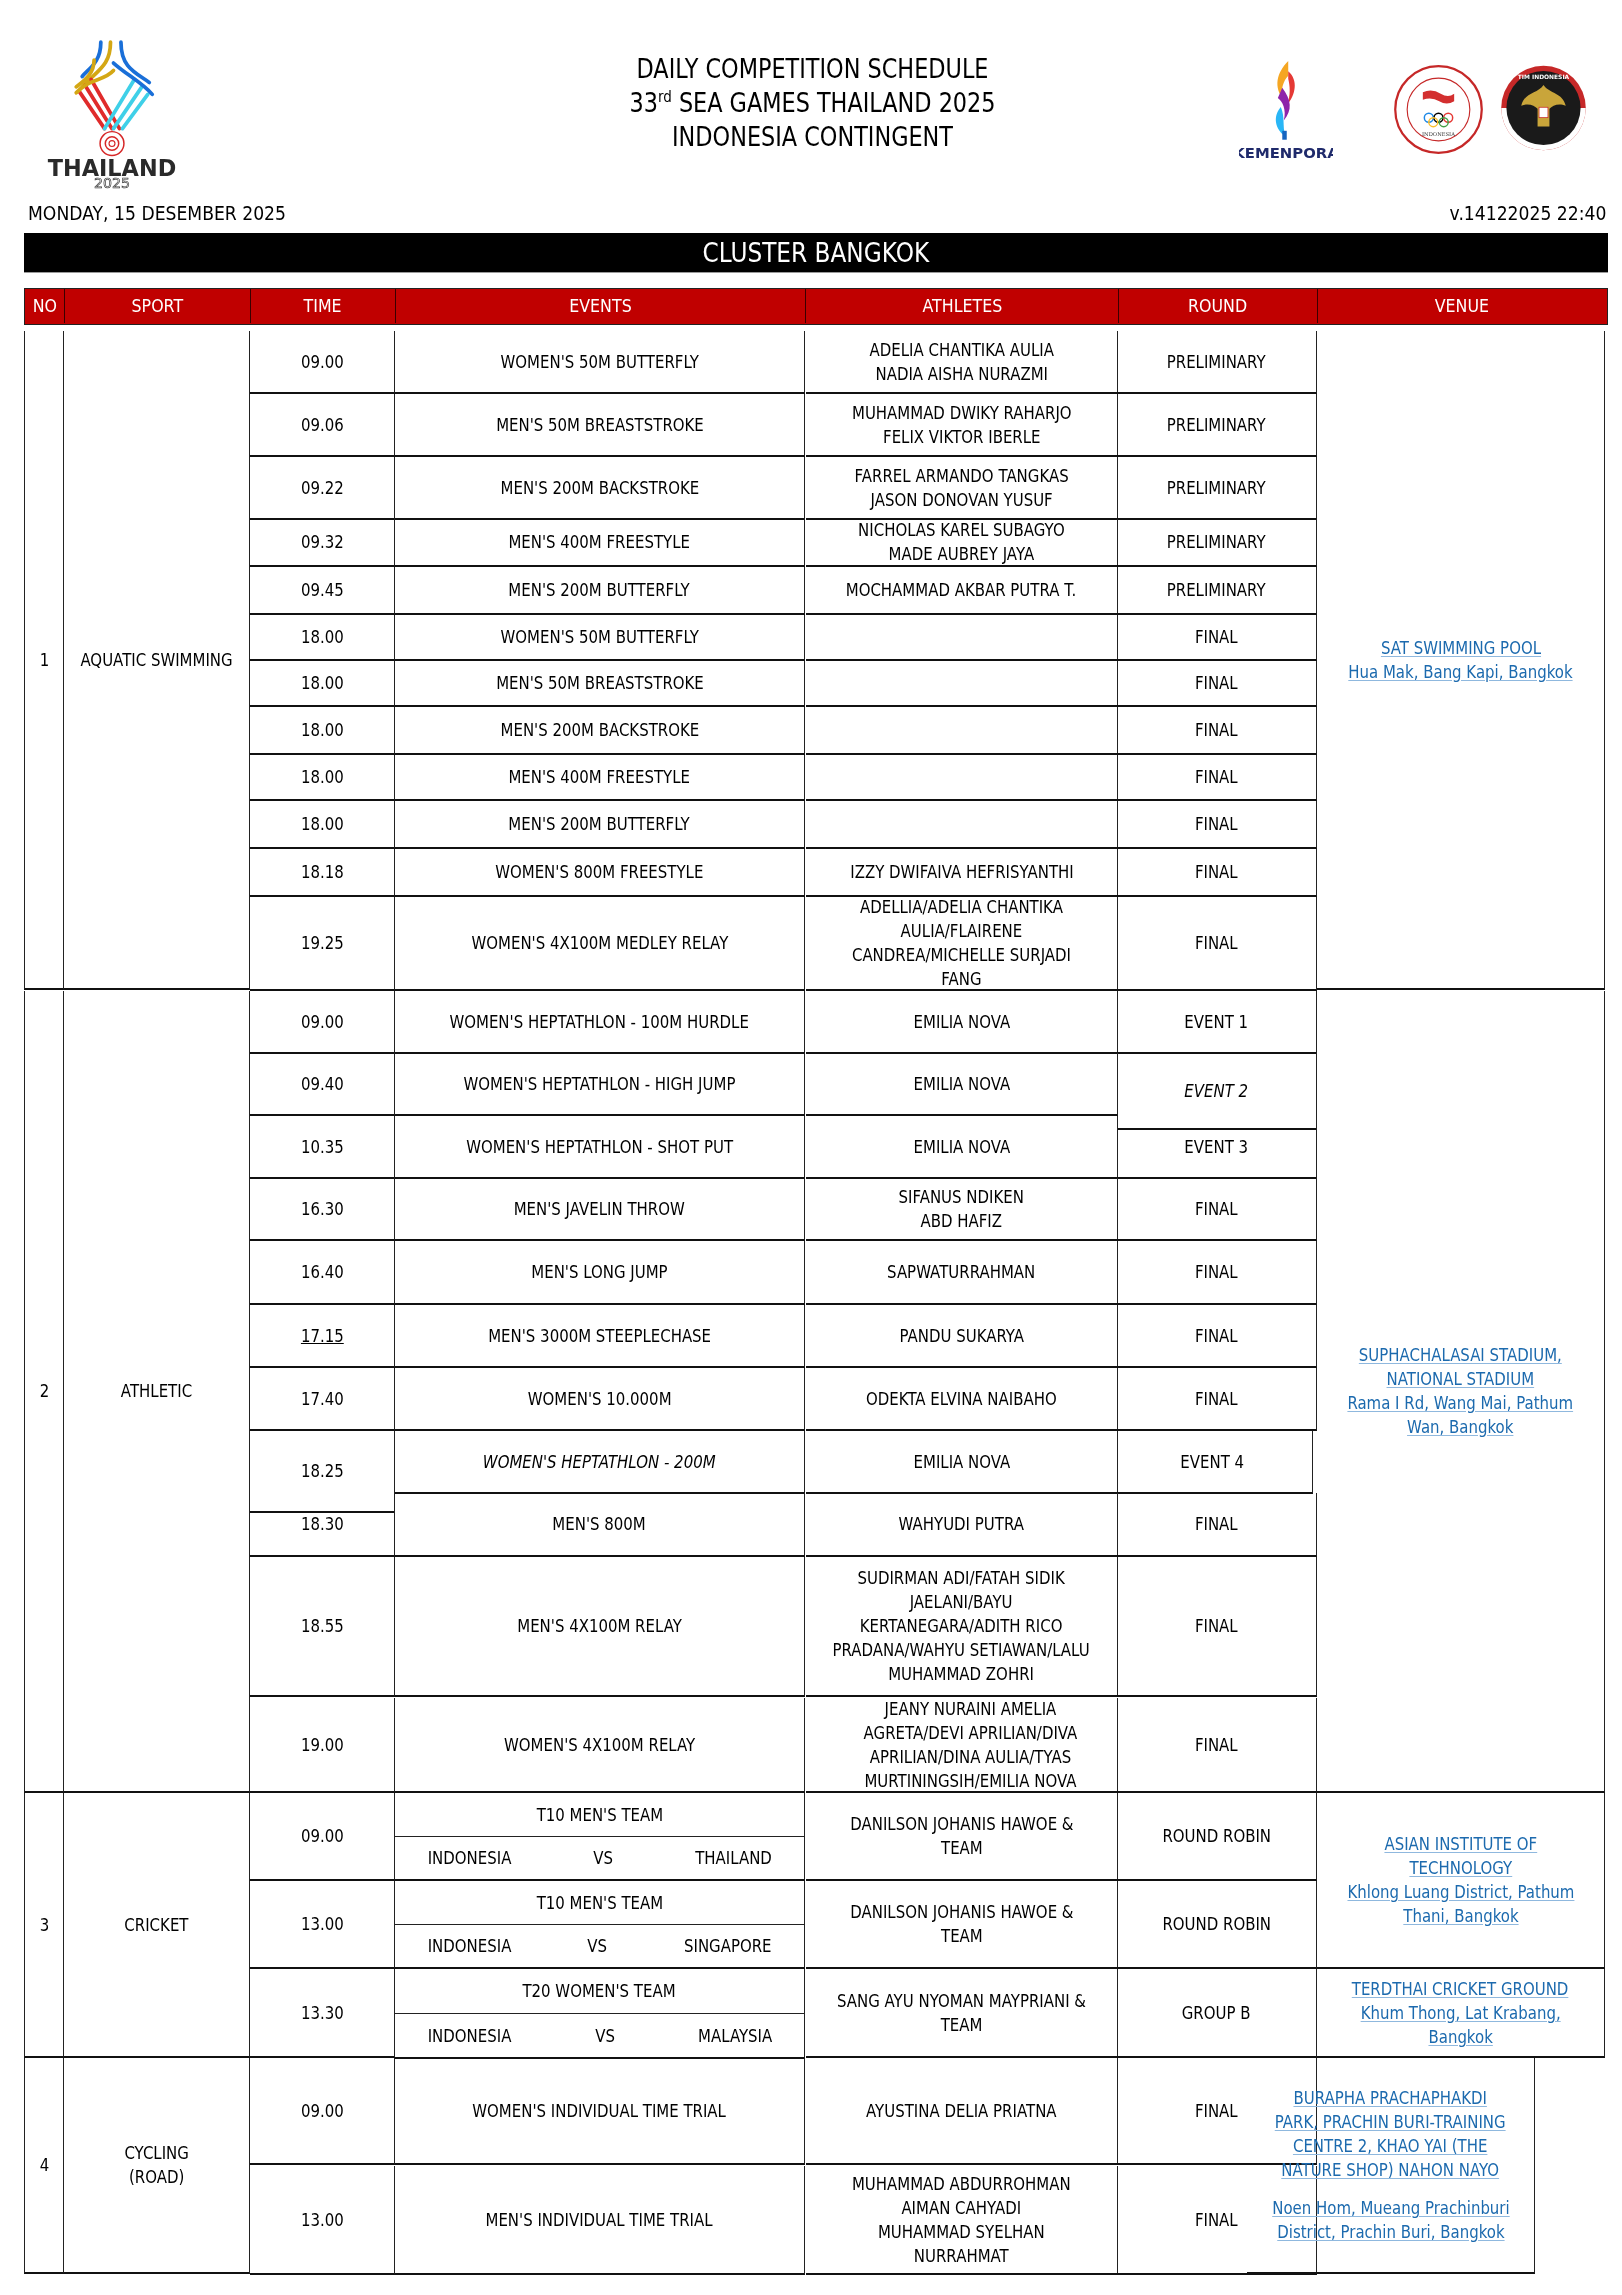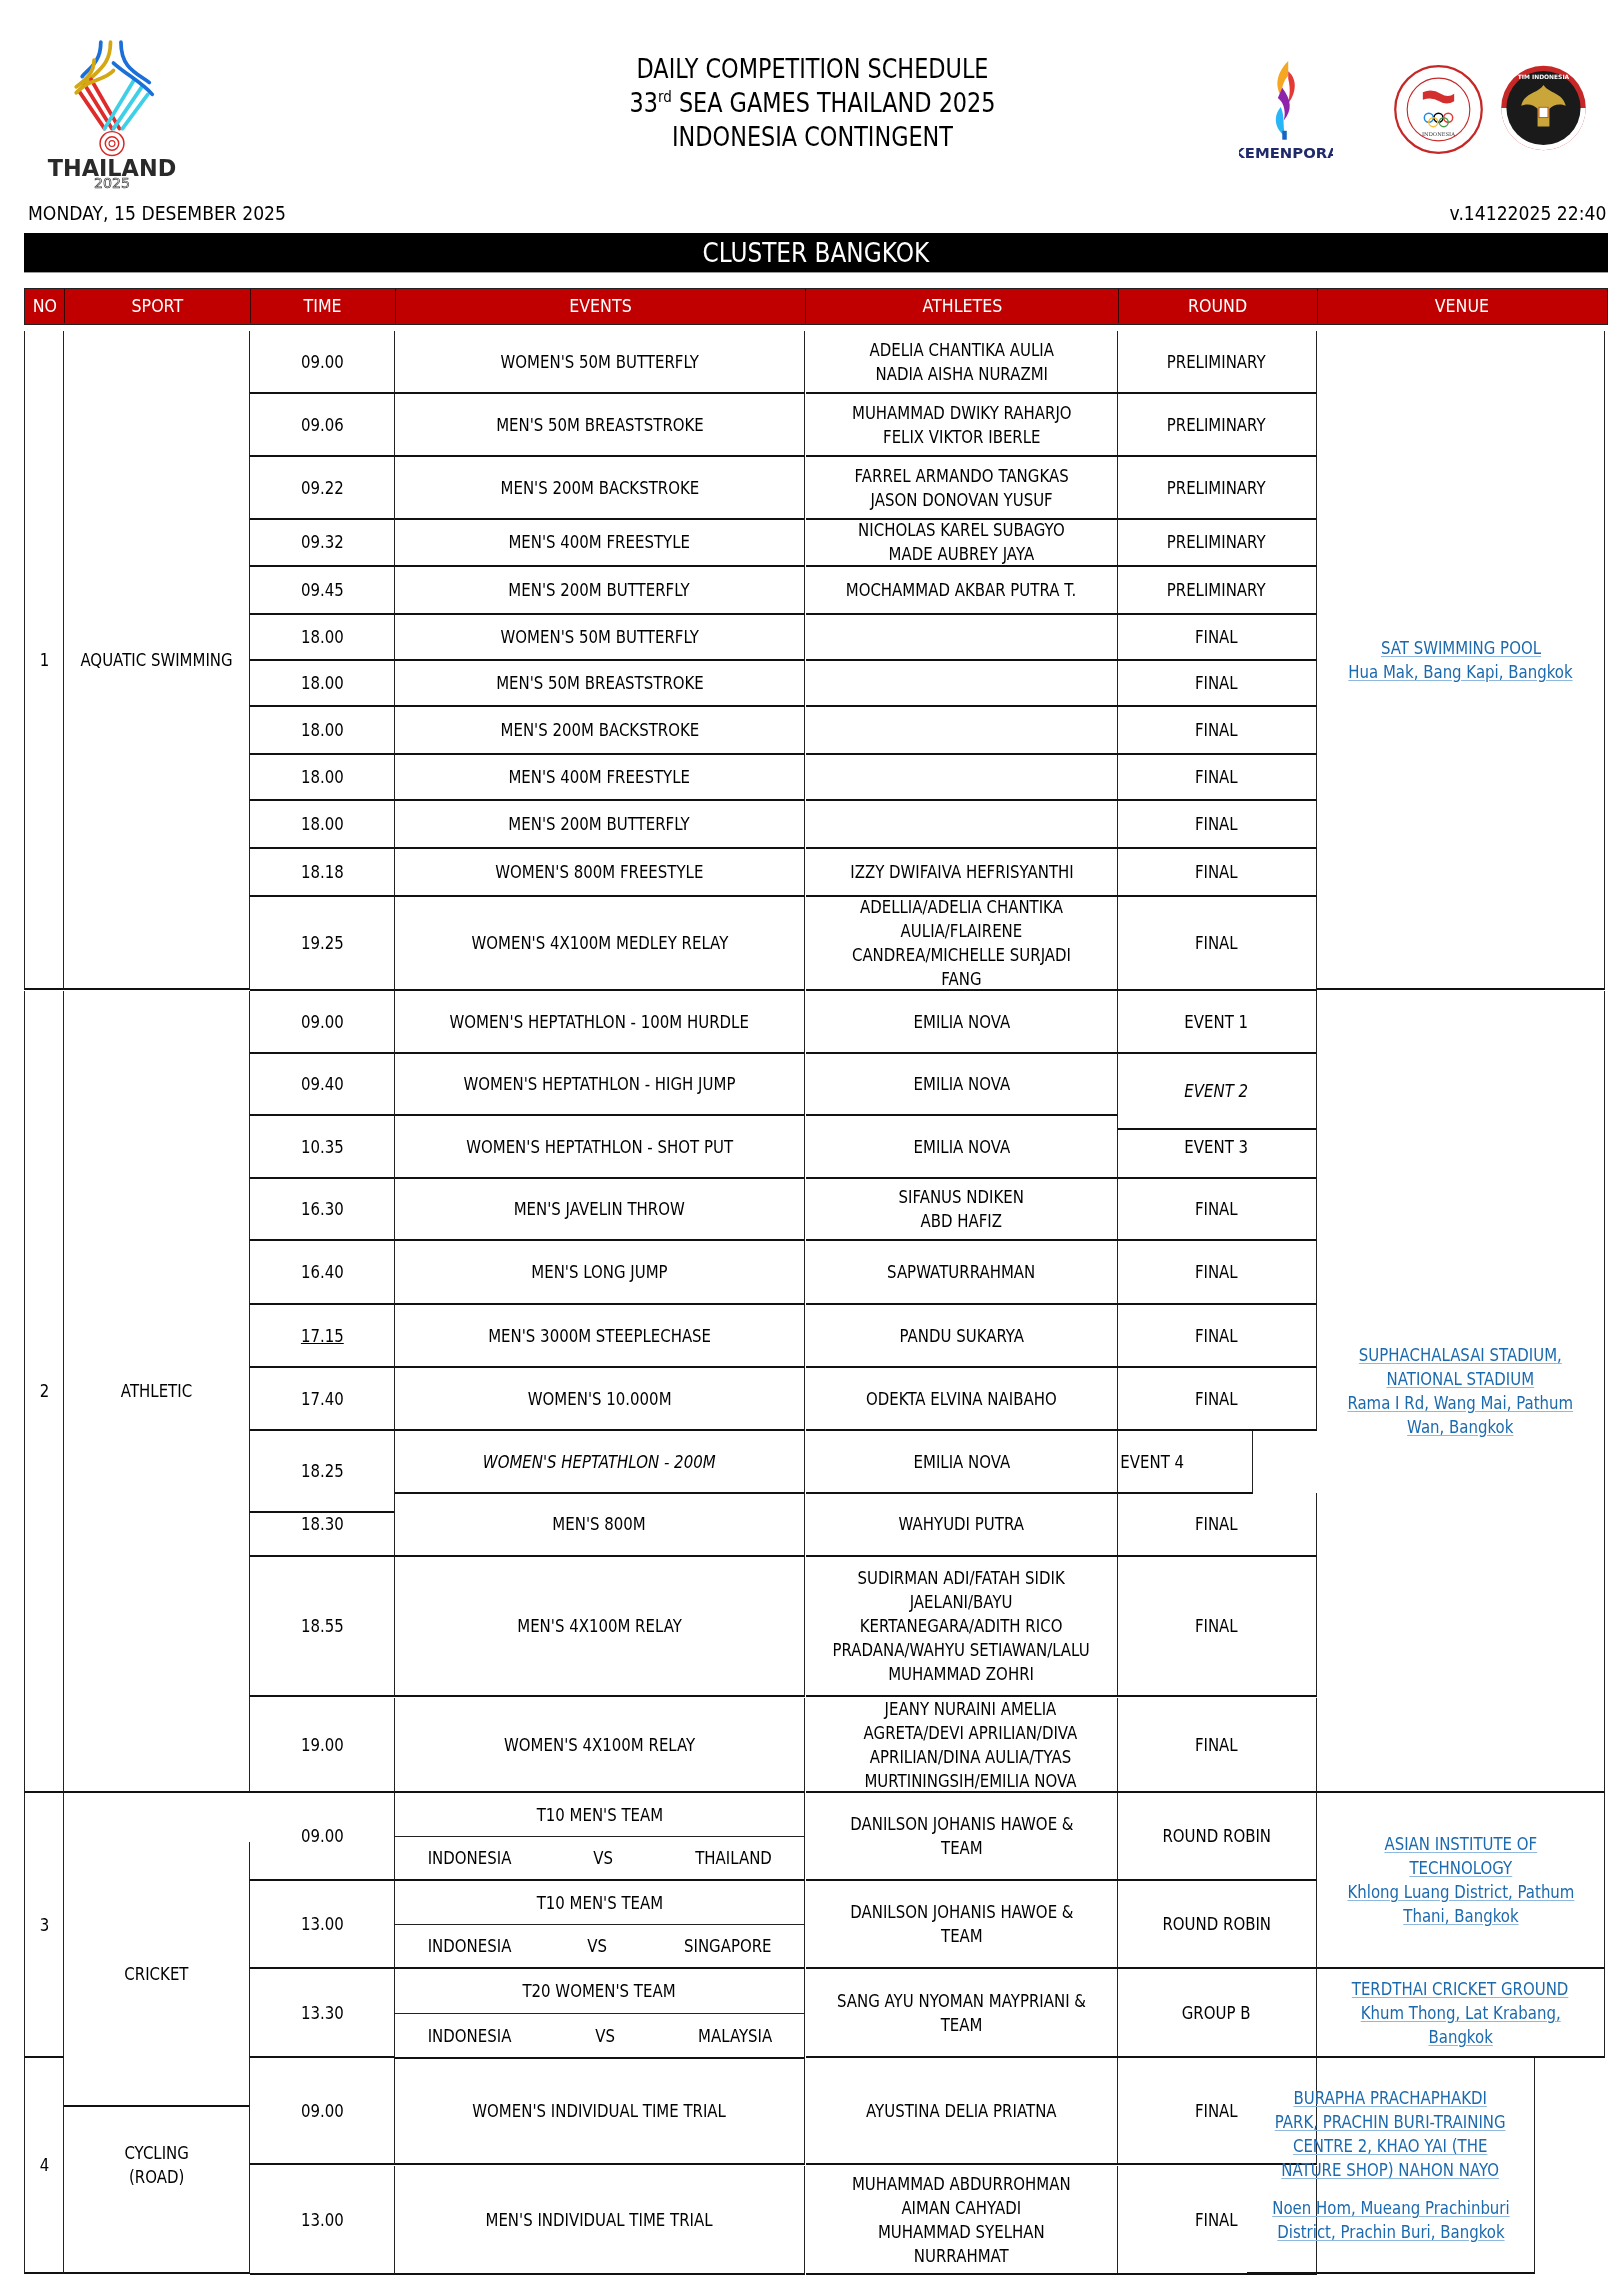--- a/index.html
+++ b/index.html
@@ -375,21 +375,21 @@
     </div>
     <div class="cell thick-b" style="left: 226px; width: 145px; top: 1143px; height: 82px;">
       <span class="t" style="white-space: pre-line;">18.25</span>
     </div>
     <div class="cell thick-b" style="left: 371px; width: 410px; top: 1143px; height: 63px; font-style: italic;">
       <span class="t" style="white-space: pre-line;">WOMEN'S HEPTATHLON - 200M</span>
     </div>
     <div class="cell thick-b" style="left: 782px; width: 312px; top: 1143px; height: 63px;">
       <span class="t" style="white-space: pre-line;">EMILIA NOVA</span>
     </div>
-    <div class="cell thick-b" style="left: 1029px; width: 200px; top: 1143px; height: 63px;">
+    <div class="cell thick-b" style="left: 1089px; width: 200px; top: 1143px; height: 63px;">
       <span class="t" style="white-space: pre-line;">EVENT 4</span>
     </div>
     <div class="cell thick-b" style="left: 226px; width: 145px; top: 1205px; height: 64px;">
       <span class="t" style="white-space: pre-line;">18.30</span>
     </div>
     <div class="cell thick-b" style="left: 371px; width: 410px; top: 1205px; height: 64px;">
       <span class="t" style="white-space: pre-line;">MEN'S 800M</span>
     </div>
     <div class="cell thick-b" style="left: 782px; width: 312px; top: 1205px; height: 64px;">
       <span class="t" style="white-space: pre-line;">WAHYUDI PUTRA</span>
@@ -430,21 +430,21 @@
     </div>
     <div class="cell last vcol thick-b" style="left: 1293px; width: 288px; top: 703px; height: 802px;">
       <span class="t link" style="white-space: pre-line;">SUPHACHALASAI STADIUM,
 NATIONAL STADIUM</span>
       <span class="t link" style="white-space: pre-line;">Rama I Rd, Wang Mai, Pathum
 Wan, Bangkok</span>
     </div>
     <div class="cell first thick-b" style="left: 0px; width: 40px; top: 1505px; height: 265px;">
       <span class="t" style="white-space: pre-line;">3</span>
     </div>
-    <div class="cell thick-b" style="left: 40px; width: 186px; top: 1554px; height: 265px;">
+    <div class="cell thick-b" style="left: 40px; width: 186px; top: 1505px; height: 265px;">
       <span class="t" style="white-space: pre-line;">CRICKET</span>
     </div>
     <div class="cell thick-b" style="left: 226px; width: 145px; top: 1505px; height: 88px;">
       <span class="t" style="white-space: pre-line;">09.00</span>
     </div>
     <div class="cell" style="left: 371px; width: 410px; top: 1505px; height: 44px;">
       <span class="t" style="white-space: pre-line;">T10 MEN'S TEAM</span>
     </div>
     <div class="cell thick-b" style="left: 371px; width: 410px; top: 1549px; height: 44px;">
       <div class="vs-row">

